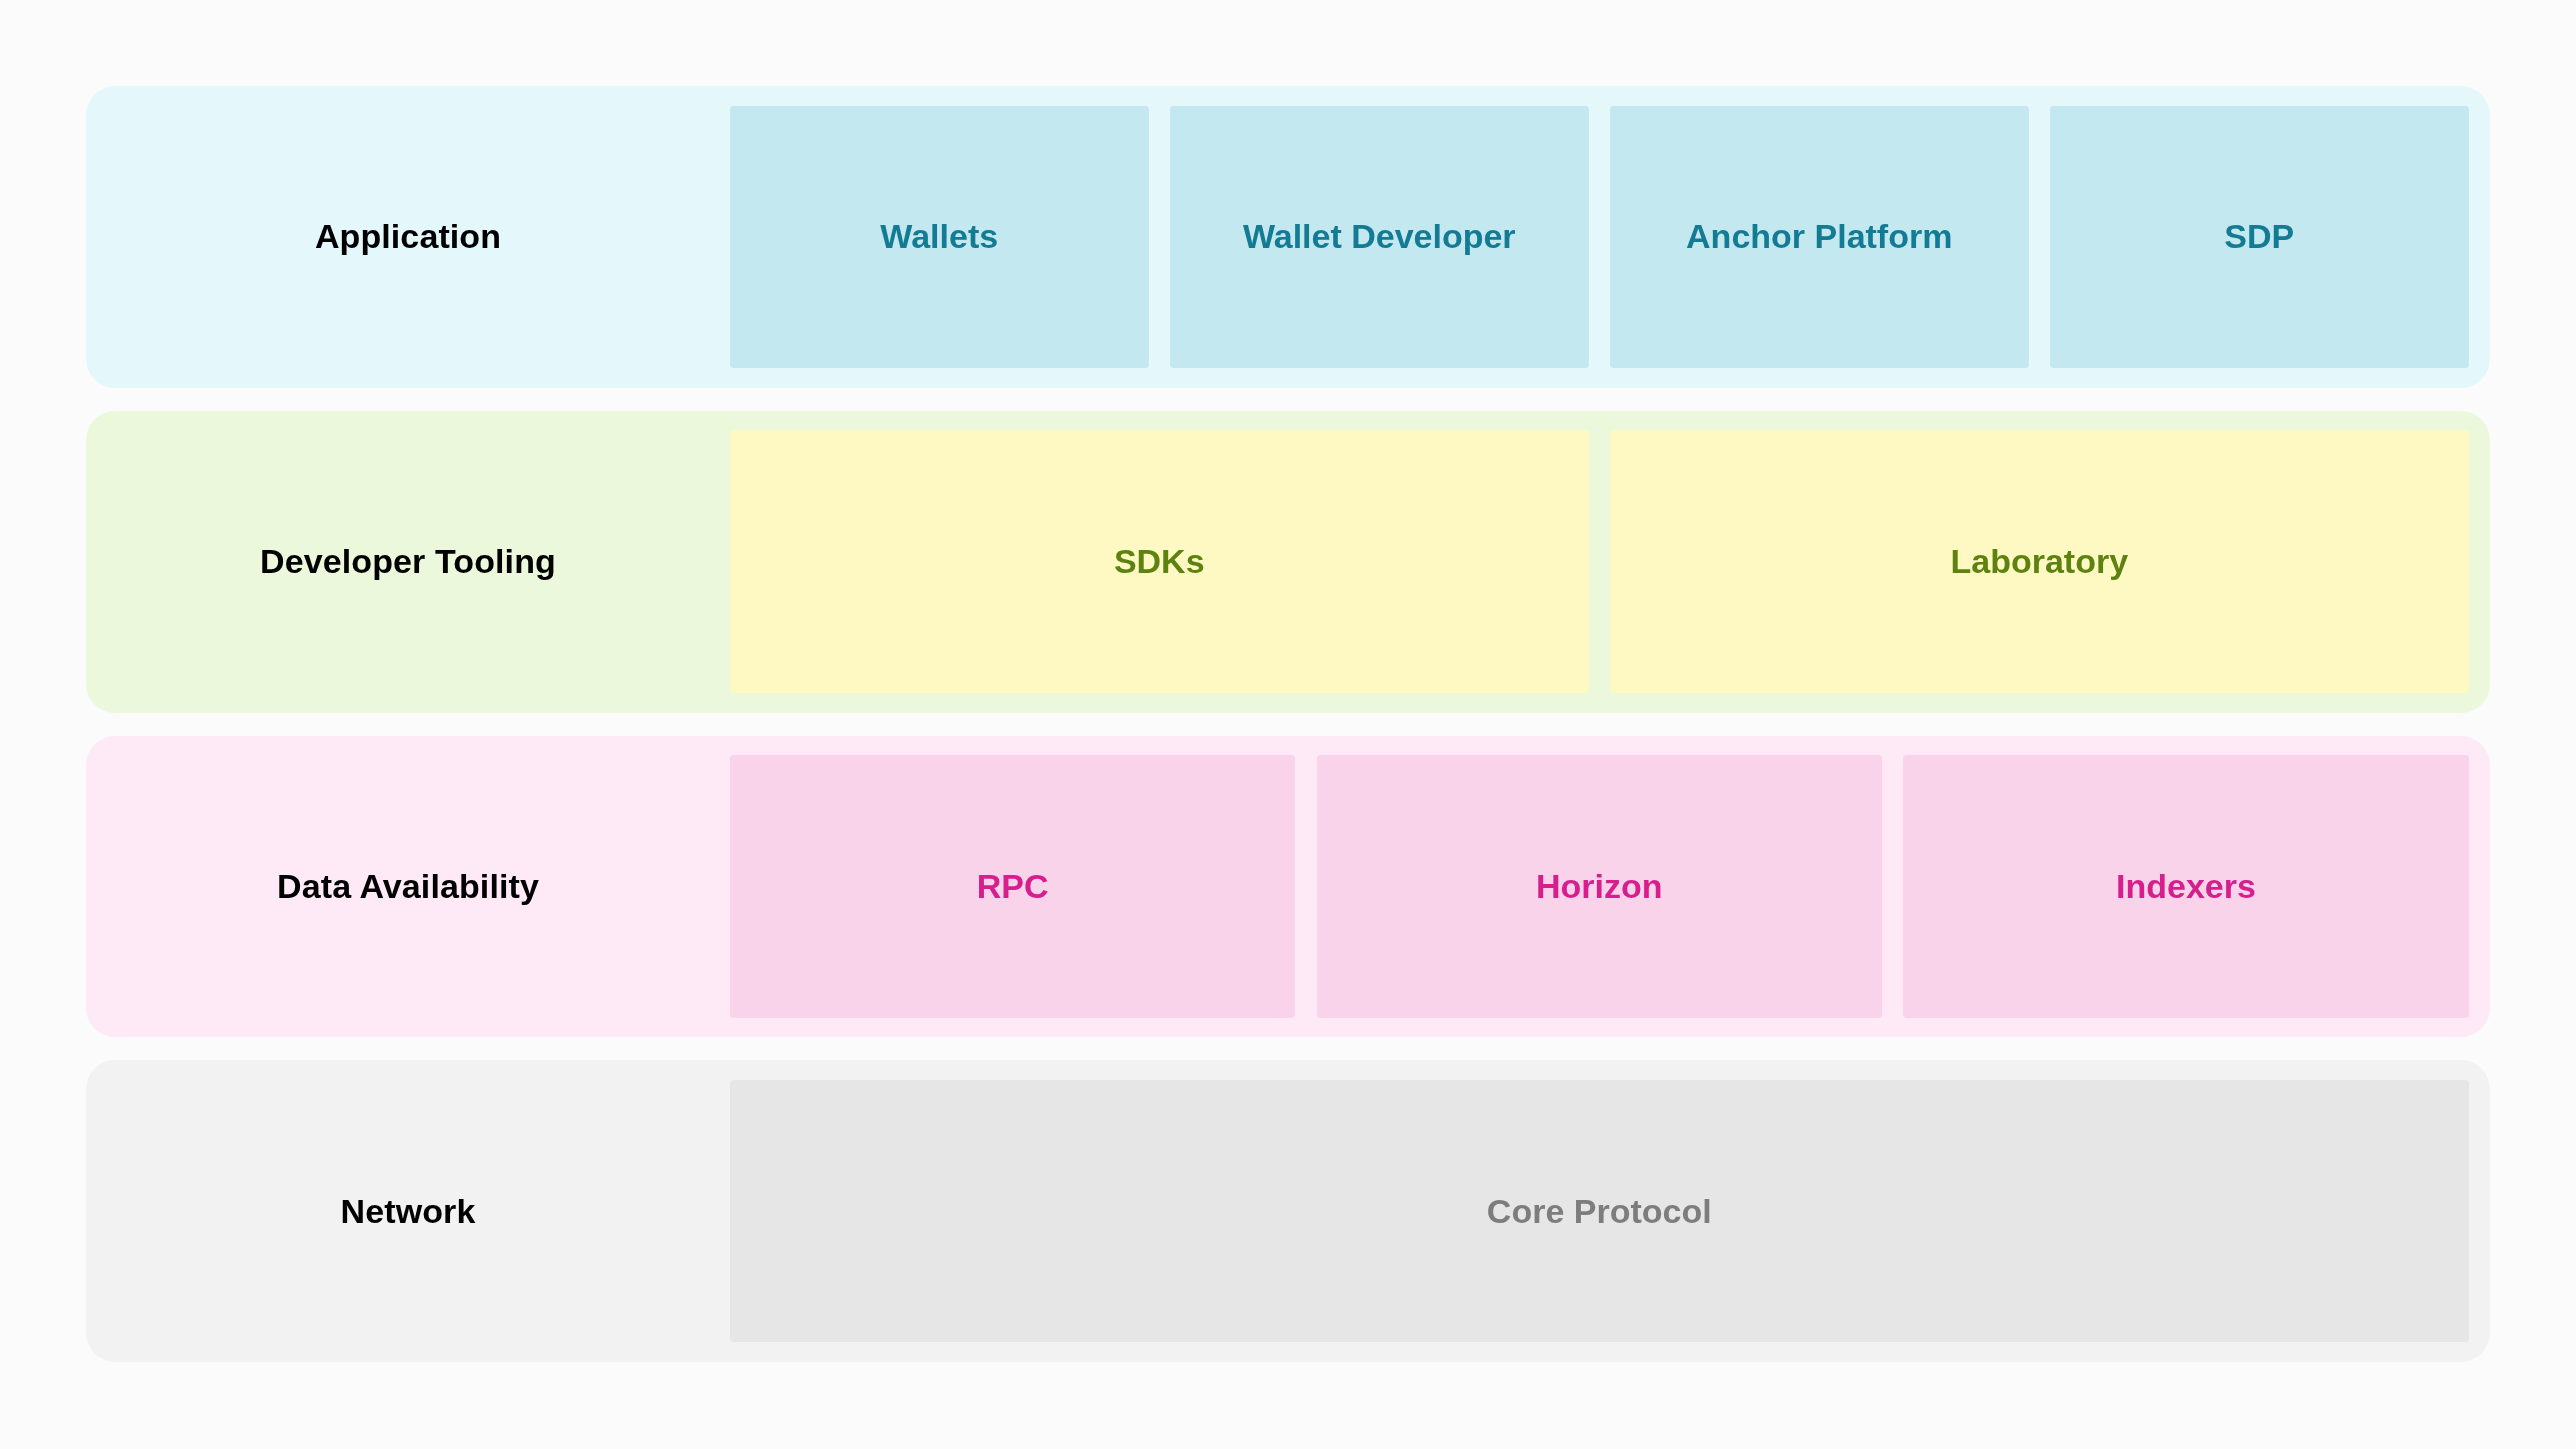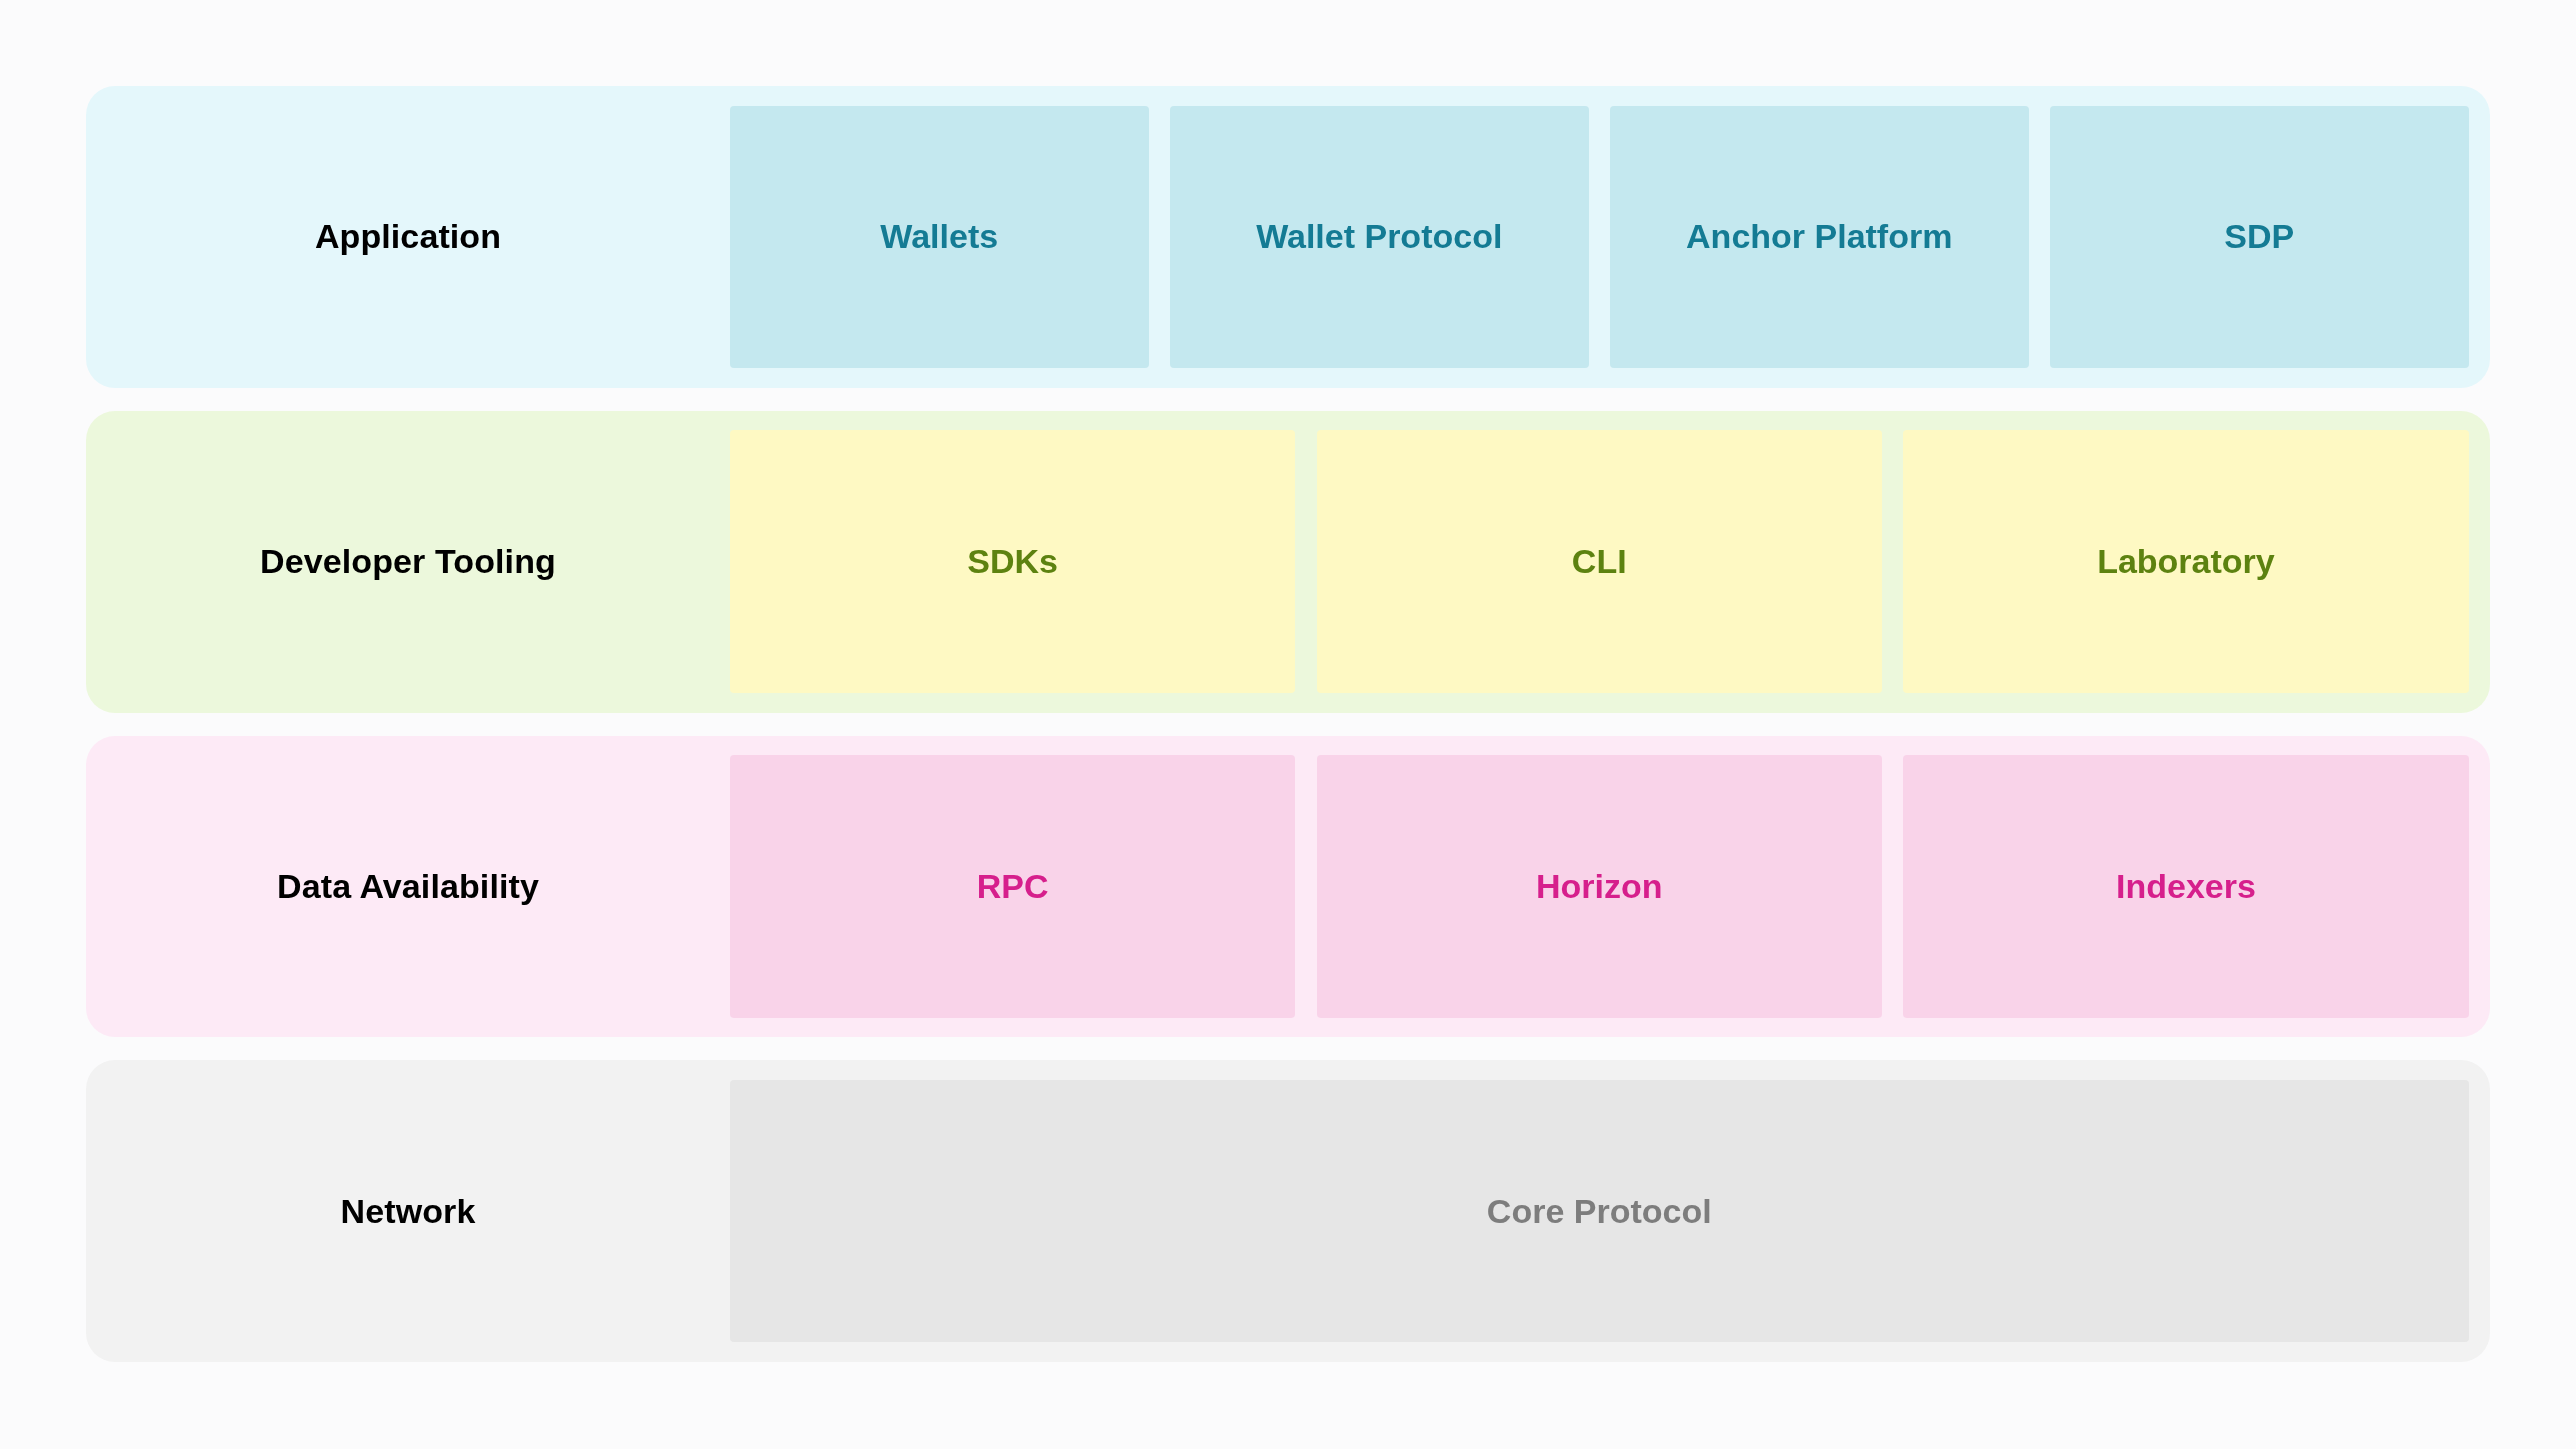--- a/index.html
+++ b/index.html
@@ -86,31 +86,30 @@
 </style>
 </head>
 <body>
 
 <div id="stack">
 
   <div class="layer-row row-application">
     <div class="layer-label">Application</div>
     <div class="tile-track">
       <div class="tile">Wallets</div>
-      <div class="tile">Wallet Protocol</div>
+      <div class="tile">Wallet Developer</div>
       <div class="tile">Anchor Platform</div>
       <div class="tile">SDP</div>
     </div>
   </div>
 
   <div class="layer-row row-developer-tooling">
     <div class="layer-label">Developer Tooling</div>
     <div class="tile-track">
       <div class="tile">SDKs</div>
-      <div class="tile">CLI</div>
       <div class="tile">Laboratory</div>
     </div>
   </div>
 
   <div class="layer-row row-data-availability">
     <div class="layer-label">Data Availability</div>
     <div class="tile-track">
       <div class="tile">RPC</div>
       <div class="tile">Horizon</div>
       <div class="tile">Indexers</div>

